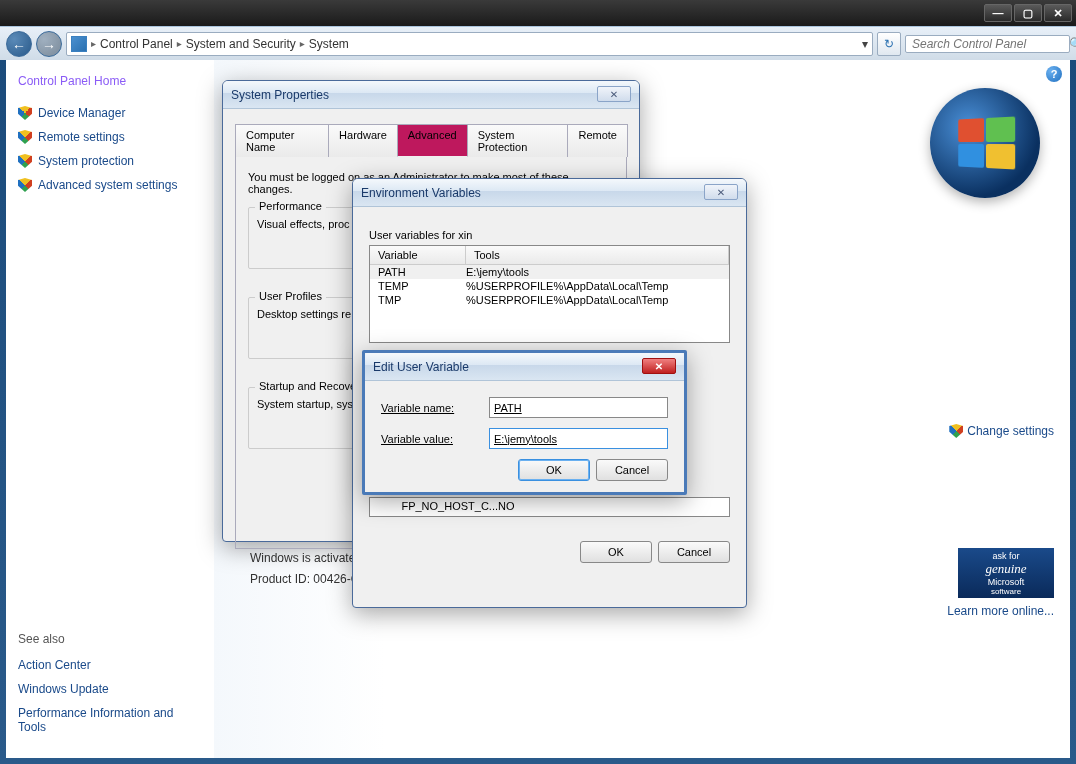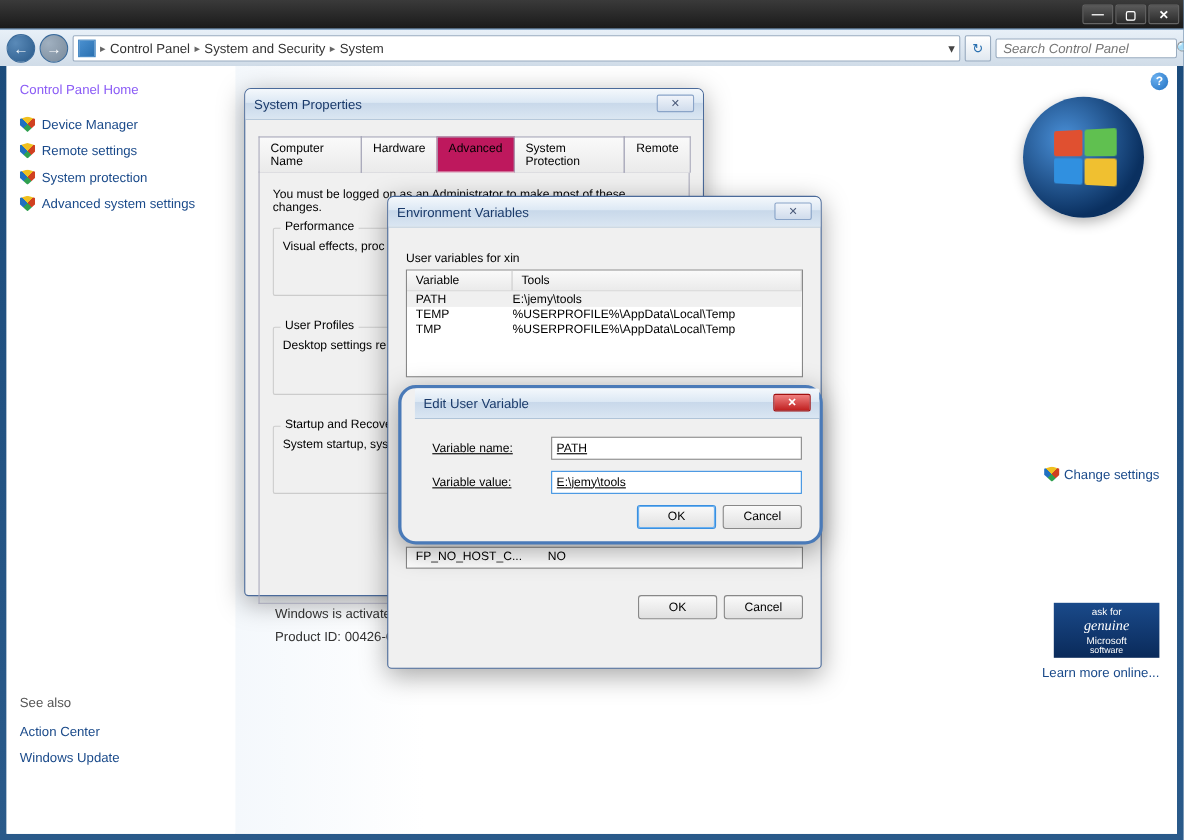--- a/index.html
+++ b/index.html
@@ -73,25 +73,25 @@
 .varlist .hdr { display: flex; background: linear-gradient(to bottom,#fafafa,#eaeaea); border-bottom: 1px solid #ccc; font-size: 11px; }
 .varlist .hdr div { padding: 3px 8px; border-right: 1px solid #ccc; }
 .varlist .row { display: flex; font-size: 11px; padding: 1px 0; }
 .varlist .row.sel { background: #f0f0f0; }
 .varlist .row div:first-child { width: 96px; padding-left: 8px; }
 .varlist .row div:last-child { padding-left: 0px; }
 .varlist .hdr div:first-child { width: 96px; }
 .btnrow { display: flex; justify-content: flex-end; gap: 6px; margin-top: 8px; }
 .wbutton { min-width: 72px; height: 22px; background: linear-gradient(to bottom,#fafafa,#e0e0e0); border: 1px solid #888; border-radius: 3px; font-size: 11px; cursor: pointer; }
 .wbutton.def { border: 1px solid #3a90e0; box-shadow: 0 0 0 1px #6ab0f0 inset; }
-.syslist { border: 1px solid #888; background: #fff; height: 20px; margin-top: 154px; padding: 2px 8px; font-size: 11px; display: flex; }
+.syslist { border: 1px solid #888; background: #fff; height: 20px; margin-top: 154px; padding: 2px 8px; font-size: 11px; display: flex; text-align: right; }
 .syslist .c1 { width: 120px; }
 
 
-#editvar { left: 362px; top: 350px; width: 386px; height: 145px; border-radius: 16px; border: 3px solid #4a7ab8; padding-left: 12px; }
+#editvar { left: 362px; top: 350px; width: 325px; height: 145px; border-radius: 2px; border: 3px solid #4a7ab8; }
 #editvar .dtitle { border-radius: 3px 3px 0 0; }
 #editvar .body { padding: 16px 16px 10px; font-size: 11px; }
 .frow { display: flex; align-items: center; margin-bottom: 10px; text-decoration: underline; }
 .frow label { width: 108px; }
 .frow input { flex: 1; border: 1px solid #888; padding: 3px 4px; font-size: 11px; height: 21px; }
 .frow input.focus { border: 1px solid #3a90e0; }
 
 .arrow-left, .arrow-right { font-size: 14px; }
 </style>
 </head>
@@ -145,20 +145,21 @@
         <span>System protection</span>
       </div>
     <div class="sitem">
         <span class="shield-sm"></span>
         <span>Advanced system settings</span>
       </div>
 
     <div class="seealso">See also</div>
     <span class="slink">Action Center</span>
     <span class="slink">Windows Update</span>
+    <span class="slink" style="display:block;width:170px">Performance Information and Tools</span>
   </div>
 
   <div class="mainpane">
     <div class="helpicon">?</div>
   </div>
 </div>
 
 <div class="bgtext wg">Workgroup:</div>
 <div class="bgtext wa">Windows activation</div>
 <div class="bgtext wia">Windows is activated</div>

